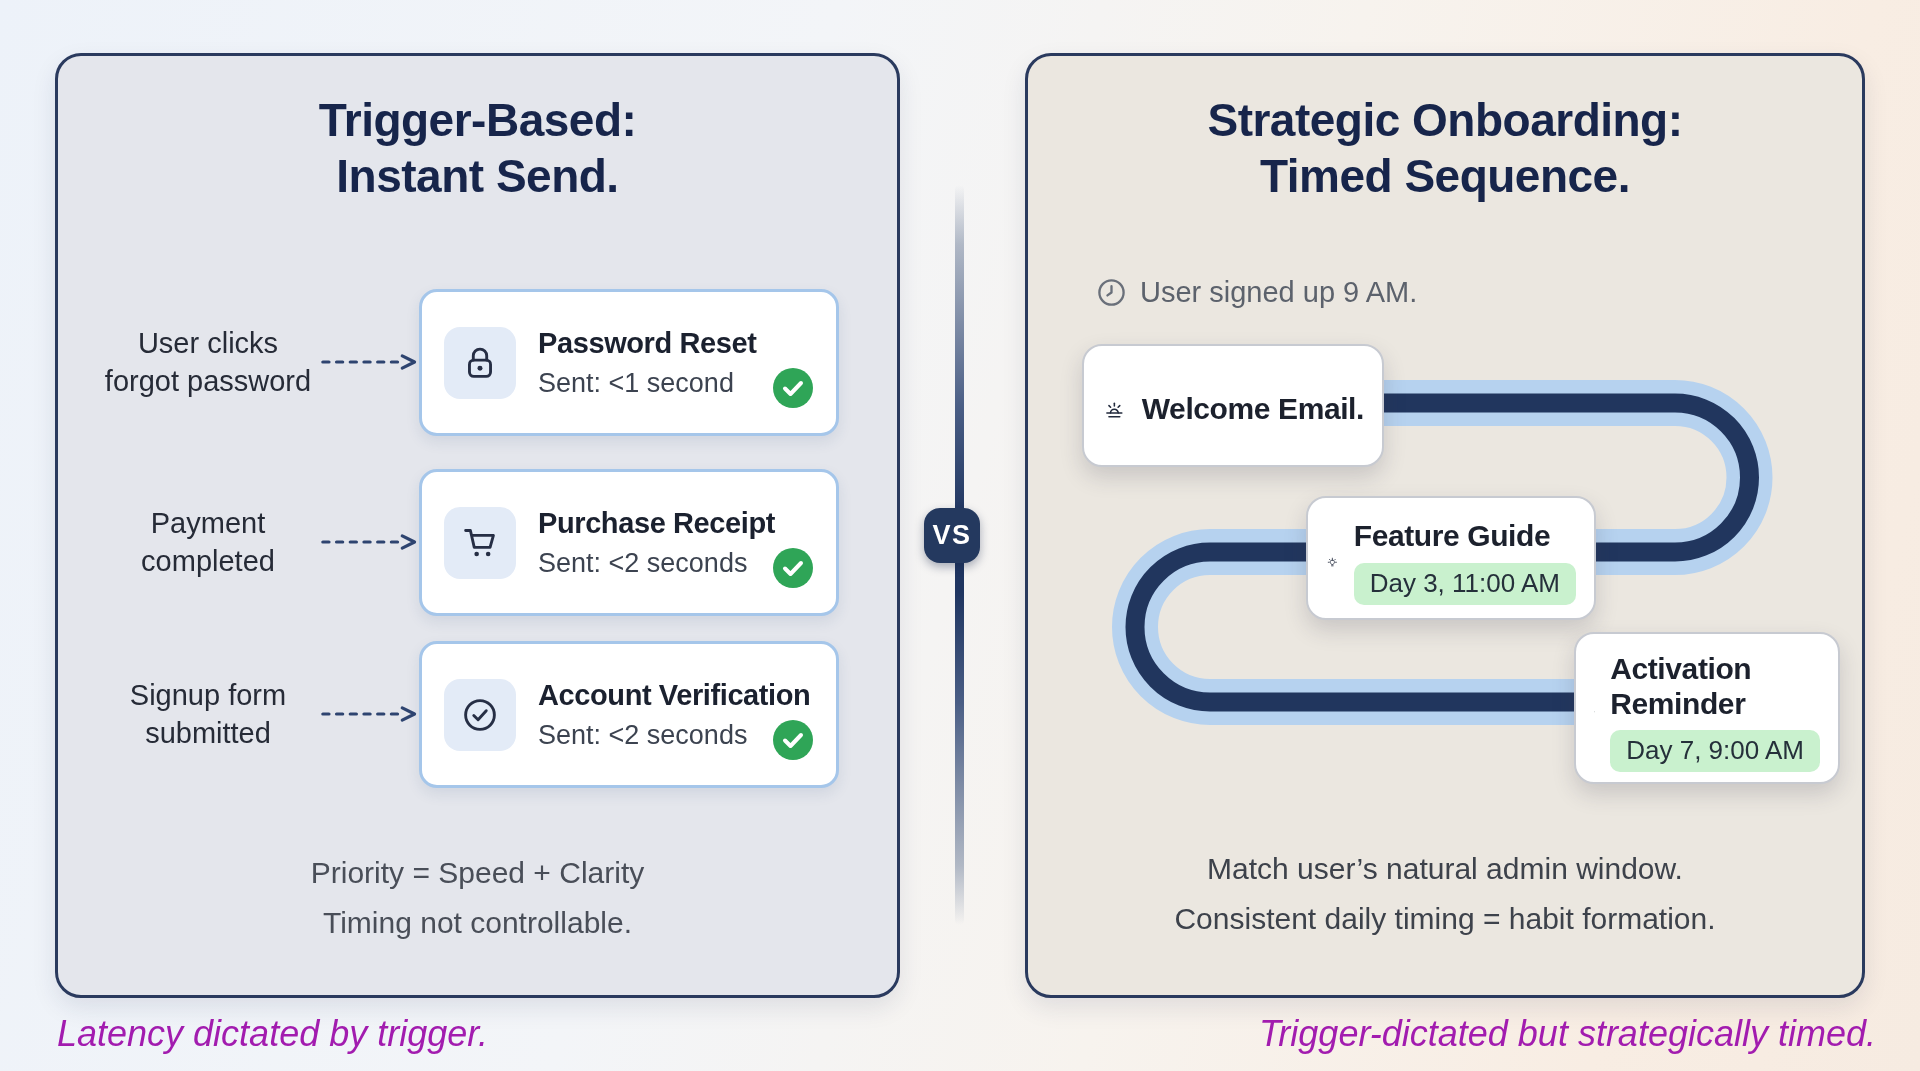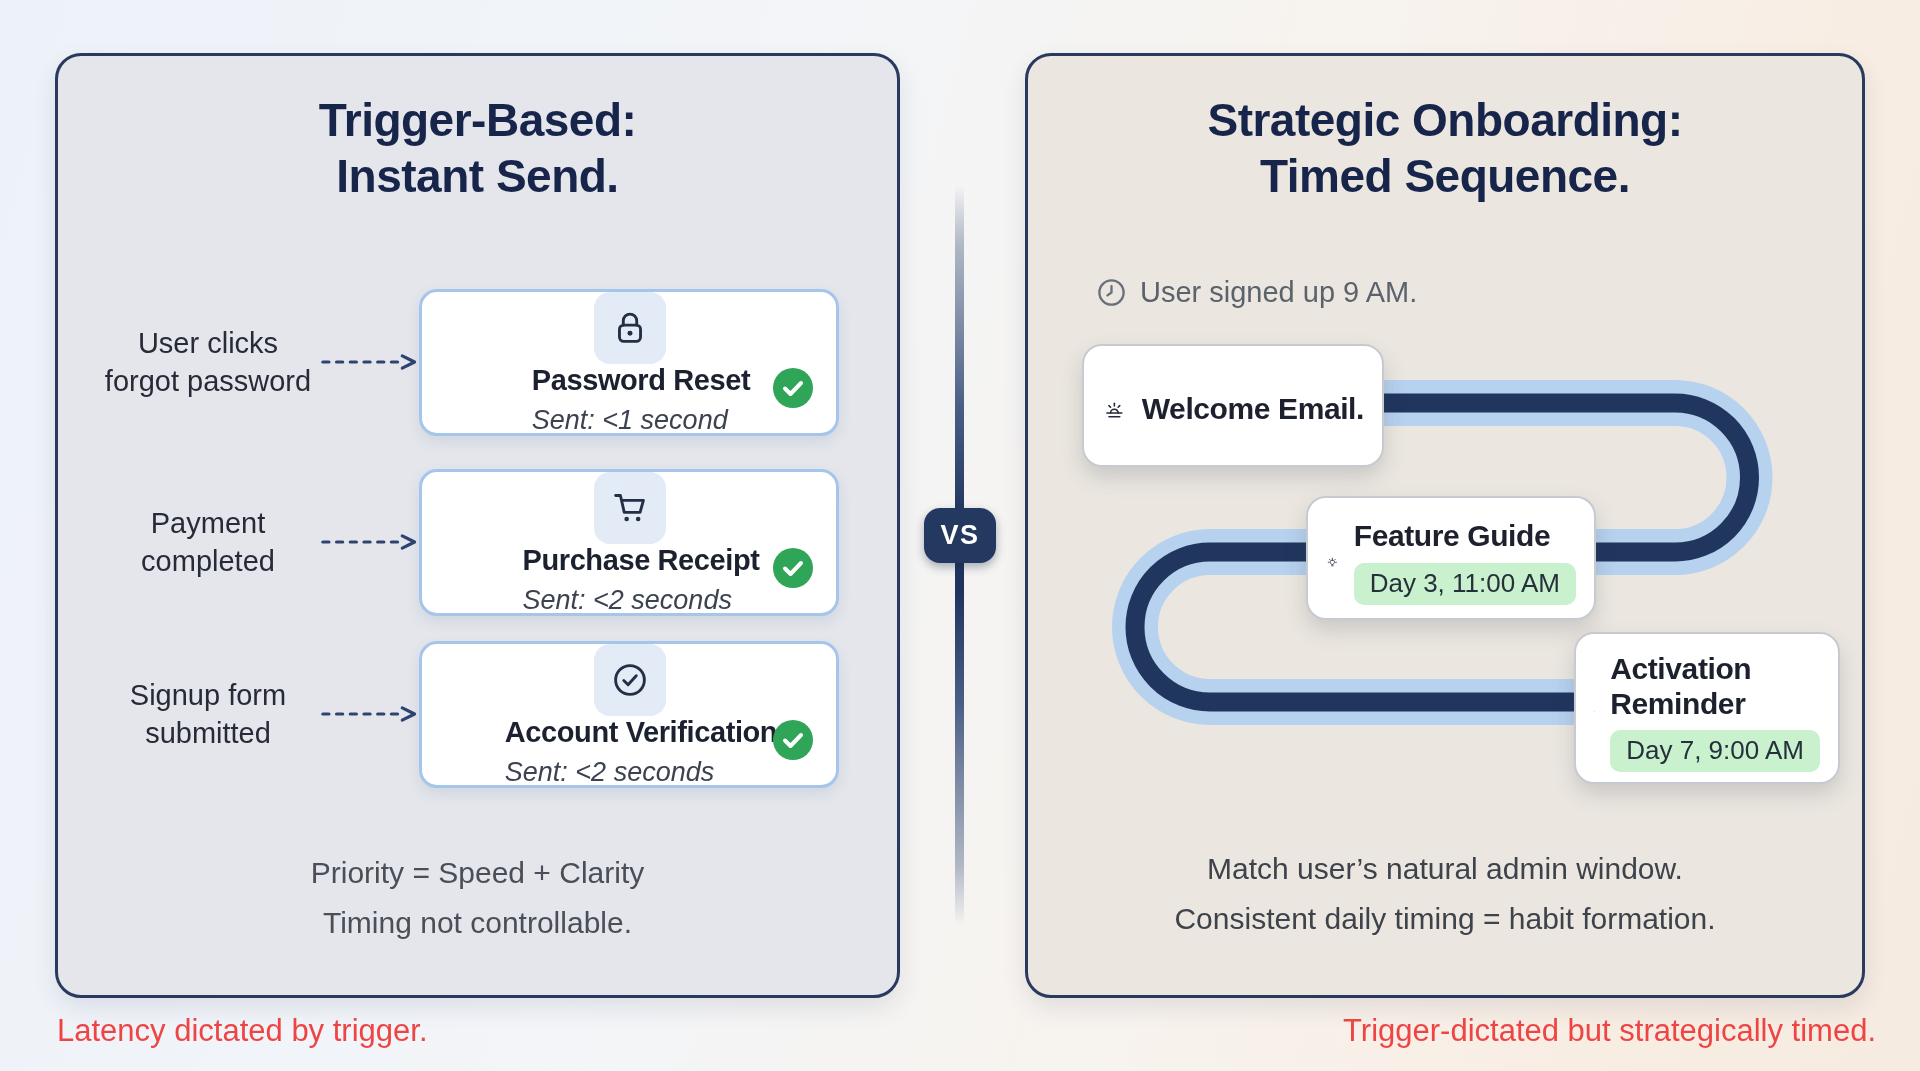--- a/index.html
+++ b/index.html
@@ -29,48 +29,48 @@
   .trigger-label {
     position:absolute; left:25px; width:250px; height:147px;
     display:flex; flex-direction:column; align-items:center; justify-content:center;
     text-align:center; font-size:29px; color:#262b37; line-height:1.3; font-weight:500;
   }
   .arrow { position:absolute; left:262px; width:104px; height:22px; }
   .event-card {
     position:absolute; left:361px; width:420px; height:147px;
     background:#fff; border:3px solid #a5c6ea; border-radius:18px;
     box-shadow:0 6px 14px rgba(40,70,120,.10);
-    display:flex; align-items:center; padding:0 20px 0 22px;flex-direction:column;
+    display:flex; align-items:center; padding:0 20px 0 22px;
   }
   .icon-tile {
     width:72px; height:72px; border-radius:16px; background:#e3ebf7;
     display:flex; align-items:center; justify-content:center; flex:0 0 auto;
   }
   .event-text { margin-left:22px; }
   .event-title { font-size:29px; font-weight:bold; color:#1b212f; white-space:nowrap; letter-spacing:-.4px; }
-  .event-sub   { font-size:27px; color:#3c4350; margin-top:8px;font-style:italic; }
+  .event-sub   { font-size:27px; color:#3c4350; margin-top:8px; }
   .status-badge { position:absolute; right:22px; bottom:24px; width:42px; height:42px; }
 
   .panel-summary {
     position:absolute; left:0; width:100%; text-align:center;
     font-size:30px; line-height:1.65;
   }
   .panel-left  .panel-summary { top:792px; color:#494e58; }
   .panel-right .panel-summary { top:788px; color:#3d424b; }
 
   
   .divider-line {
     position:absolute; left:955px; top:185px; width:9px; height:740px; border-radius:5px;
     background:linear-gradient(180deg,
       rgba(120,135,160,0) 0%, rgba(120,135,160,.55) 8%,
       #4a5e85 30%, #1f3560 45%, #1f3560 55%, #4a5e85 70%,
       rgba(120,135,160,.55) 92%, rgba(120,135,160,0) 100%);
   }
   .vs-badge {
-    position:absolute; left:924px; top:508px; width:72px; height:55px;
+    position:absolute; left:924px; top:508px; width:56px; height:55px;
     background:#24395f; border-radius:16px; box-shadow:0 4px 10px rgba(20,35,70,.35);
     display:flex; align-items:center; justify-content:center;
     color:#fff; font-size:27px; font-weight:bold; letter-spacing:1.5px;
   }
 
   
   .signup-note {
     position:absolute; left:68px; top:220px;
     display:flex; align-items:center; gap:13px;
     font-size:29px; color:#5c626c;
@@ -85,21 +85,21 @@
   .step-2 { left:278px; top:440px; width:290px; height:124px; }
   .step-3 { left:546px; top:576px; width:266px; height:152px; }
   .step-title { font-size:30px; font-weight:bold; color:#1c212d; line-height:1.15; letter-spacing:-.4px; white-space:nowrap; }
   .step-3 .step-title { white-space:normal; }
   .step-badge {
     display:inline-block; margin-top:9px; background:#c9f1ce; color:#25303a;
     font-size:26px; padding:5px 16px 6px; border-radius:10px; white-space:nowrap;
   }
 
   
-  .footer-note { position:absolute; top:1013px; font-size:31px; color:#ef4444; }
+  .footer-note { position:absolute; top:1013px; font-size:36px; color:#a21caf;font-style:italic; }
   .footer-left  { left:57px; }
   .footer-right { right:44px; text-align:right; }
 
   svg { display:block; }
 </style>
 </head>
 <body>
 
 <div class="stage">
 

